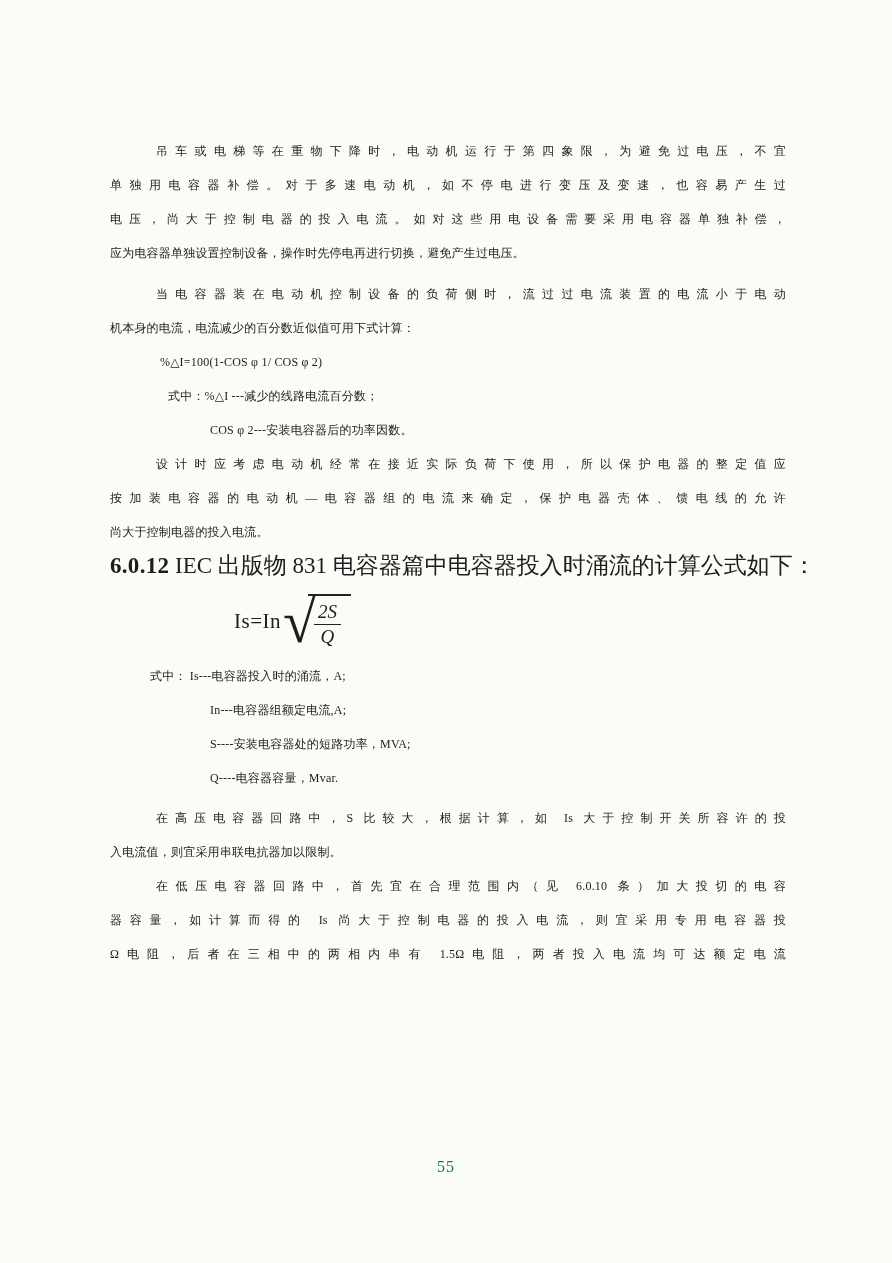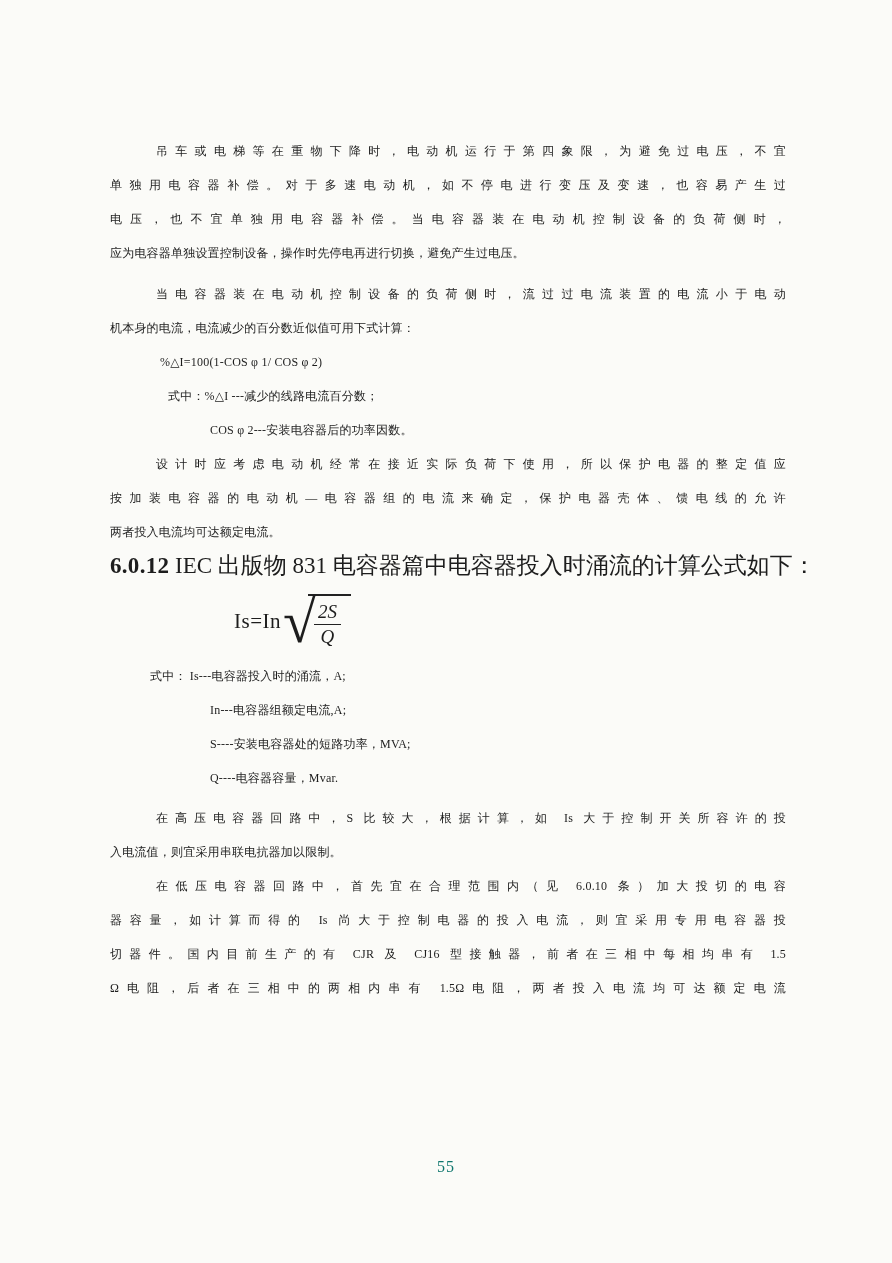--- a/index.html
+++ b/index.html
@@ -109,30 +109,30 @@
 </style>
 </head>
 <body>
 
 <div class="page">
   <div class="flow">
 
     <div id="lines-before">
         <div class="line i j">吊车或电梯等在重物下降时，电动机运行于第四象限，为避免过电压，不宜</div>
         <div class="line j">单独用电容器补偿。对于多速电动机，如不停电进行变压及变速，也容易产生过</div>
-        <div class="line j">电压，也不宜单独用电容器补偿。当电容器装在电动机控制设备的负荷侧时，</div>
+        <div class="line j">电压，尚大于控制电器的投入电流。如对这些用电设备需要采用电容器单独补偿，</div>
         <div class="line">应为电容器单独设置控制设备，操作时先停电再进行切换，避免产生过电压。</div>
         <div class="line i j mt7">当电容器装在电动机控制设备的负荷侧时，流过过电流装置的电流小于电动</div>
         <div class="line">机本身的电流，电流减少的百分数近似值可用下式计算：</div>
         <div class="line p50">%△I=100(1-COS φ 1/ COS φ 2)</div>
         <div class="line p58">式中：%△I ---减少的线路电流百分数；</div>
         <div class="line p100">COS φ 2---安装电容器后的功率因数。</div>
         <div class="line i j">设计时应考虑电动机经常在接近实际负荷下使用，所以保护电器的整定值应</div>
         <div class="line j">按加装电容器的电动机—电容器组的电流来确定，保护电器壳体、馈电线的允许</div>
-        <div class="line">两者投入电流均可达额定电流。</div>
+        <div class="line">尚大于控制电器的投入电流。</div>
       </div>
 
     <div class="sec-line"><b>6.0.12</b><span> IEC 出版物 831 电容器篇中电容器投入时涌流的计算公式如下：</span></div>
 
     <div class="fml-block">
       <span class="fml-lhs">Is=In</span>
         <span class="sqrt-wrap">
           <span class="sqrt-glyph">√</span>
           <span class="sqrt-body"><span class="frac">
               <span class="fnum">2S</span>
@@ -143,20 +143,19 @@
 
     <div id="lines-after">
         <div class="line p40">式中： Is---电容器投入时的涌流，A;</div>
         <div class="line p100">In---电容器组额定电流,A;</div>
         <div class="line p100">S----安装电容器处的短路功率，MVA;</div>
         <div class="line p100">Q----电容器容量，Mvar.</div>
         <div class="line i j mt6">在高压电容器回路中，S 比较大，根据计算，如 Is 大于控制开关所容许的投</div>
         <div class="line">入电流值，则宜采用串联电抗器加以限制。</div>
         <div class="line i j">在低压电容器回路中，首先宜在合理范围内（见 6.0.10 条）加大投切的电容</div>
         <div class="line j">器容量，如计算而得的 Is 尚大于控制电器的投入电流，则宜采用专用电容器投</div>
-        <div class="line j">切器件。国内目前生产的有 CJR 及 CJ16 型接触器，前者在三相中每相均串有 1.5</div>
         <div class="line j">Ω电阻，后者在三相中的两相内串有 1.5Ω电阻，两者投入电流均可达额定电流</div>
       </div>
 
   </div>
 
   <div class="footer">55</div>
 </div>
 
 </body></html>

